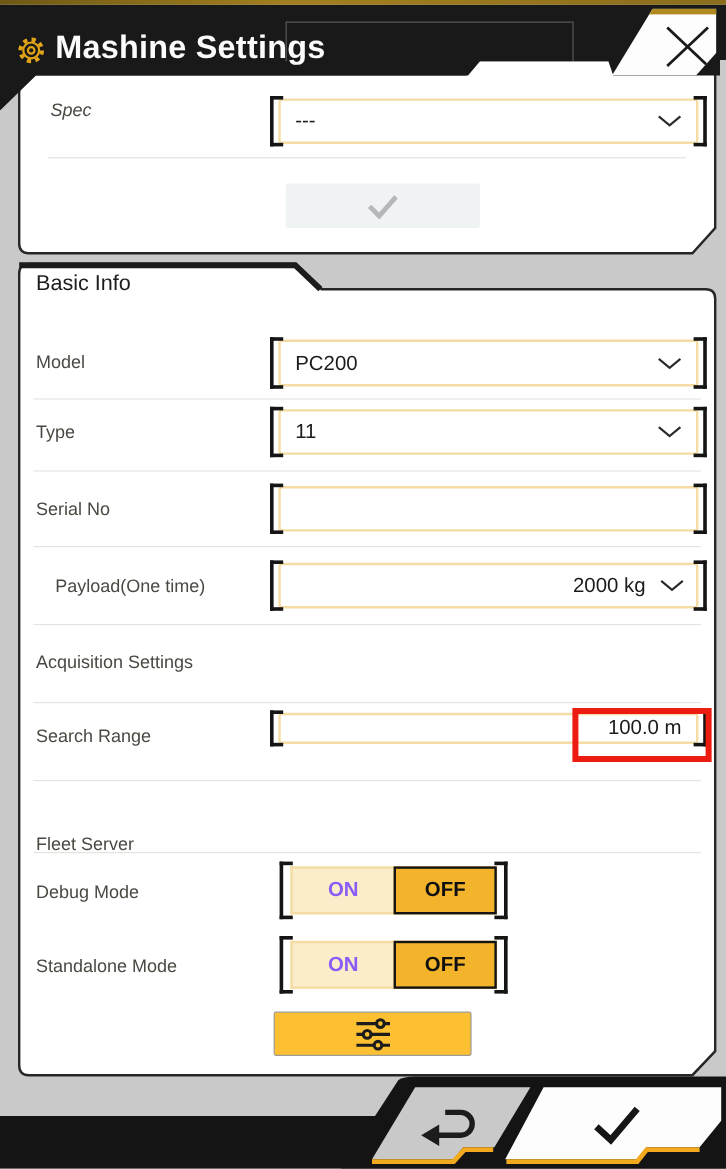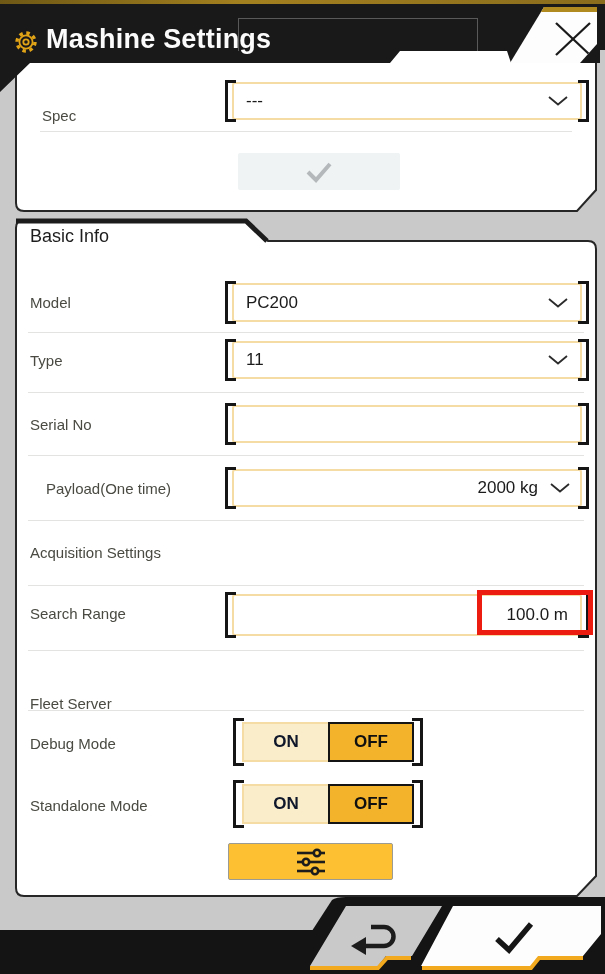--- a/index.html
+++ b/index.html
@@ -56,21 +56,21 @@
   .divider{height:1px;background:#e3e3e1;z-index:5;}
   
   .toggle{display:flex;z-index:5;}
   .toggle::before,.toggle::after{
     content:"";position:absolute;top:-4px;bottom:-4px;width:8px;border:solid #151515;
   }
   .toggle::before{left:-9px;border-width:3px 0 3px 3px;}
   .toggle::after{right:-9px;border-width:3px 3px 3px 0;}
   .seg{width:86px;height:40px;display:flex;align-items:center;justify-content:center;
     font-size:17px;cursor:pointer;}
-  .seg.on{background:#faedca;color:#0f172a;font-weight:600;border:2px solid #f4dca4;border-right:none;}
+  .seg.on{background:#faedca;color:#8b5cf6;font-weight:600;border:2px solid #f4dca4;border-right:none;}
   .seg.off{background:#f3b42c;color:#101010;font-weight:700;border:2.5px solid #141414;}
   .disabled-check{
     background:#eff3f4;border-radius:2px;display:flex;align-items:center;justify-content:center;z-index:5;
   }
   .tune-btn{
     background:#fcc032;border:1.5px solid #9b9b93;border-radius:2px;cursor:pointer;
     display:flex;align-items:center;justify-content:center;z-index:5;
   }
   .red-box{border:5px solid #ec1c10;z-index:7;}
   .hotspot{z-index:8;cursor:pointer;}
@@ -118,21 +118,21 @@
   <div class="abs app-title">Mashine Settings</div>
   <div class="abs ghost-outline"></div>
   <div class="abs close-btn">
     <div class="abs close-gold"></div>
     <svg class="abs" style="left:40px;top:12px;" width="46" height="40" viewBox="0 0 46 40">
       <line x1="8" y1="4" x2="42" y2="36" stroke="#1a1a1a" stroke-width="2.3"></line>
       <line x1="42" y1="4" x2="8" y2="36" stroke="#1a1a1a" stroke-width="2.3"></line>
     </svg>
   </div>
 
-  <div class="abs field-label content" style="left:42px;top:107px;">Spec</div>
+  <div class="abs field-label content" style="left:42px;top:84px;font-style:italic;">Spec</div>
   <div class="abs ctl content" style="left:232px;top:82px;width:350px;height:38px;">
     <span class="val" style="padding-left:12px;">---</span>
     <svg class="chev" width="20" height="10" viewBox="0 0 20 10">
       <polyline points="1,1 10,8.5 19,1" fill="none" stroke="#2b2b2b" stroke-width="1.8"></polyline>
     </svg>
   </div>
   <div class="abs divider" style="left:40px;top:131px;width:532px;"></div>
   <div class="abs disabled-check content" style="left:238px;top:153px;width:162px;height:37px;">
     <svg width="34" height="26" viewBox="0 0 34 26">
       <path d="M 6,13 L 14,21 L 28,5" fill="none" stroke="#b5b8ba" stroke-width="4"></path>
@@ -171,21 +171,21 @@
     <svg style="margin:0 10px 0 12px;" width="20" height="10" viewBox="0 0 20 10">
       <polyline points="1,1 10,8.5 19,1" fill="none" stroke="#2b2b2b" stroke-width="1.8"></polyline>
     </svg>
   </div>
   <div class="abs divider" style="left:28px;top:520px;width:556px;"></div>
 
   <div class="abs field-label" style="left:30px;top:544px;">Acquisition Settings</div>
   <div class="abs divider" style="left:28px;top:585px;width:556px;"></div>
 
   <div class="abs field-label" style="left:30px;top:605px;">Search Range</div>
-  <div class="abs ctl" style="left:232px;top:594px;width:350px;height:42px;">
+  <div class="abs ctl" style="left:232px;top:594px;width:350px;height:26px;">
     <input type="text" class="right" value="100.0 m" style="">
   </div>
   <div class="abs red-box" style="left:477px;top:590px;width:116px;height:45px;"></div>
   <div class="abs divider" style="left:28px;top:650px;width:556px;"></div>
 
   <div class="abs field-label" style="left:30px;top:672px;margin-top:23px;">Fleet Server</div>
   <div class="abs divider" style="left:28px;top:710px;width:556px;"></div>
 
   <div class="abs field-label" style="left:30px;top:735px;">Debug Mode</div>
   <div class="abs toggle" style="left:242px;top:722px;">

